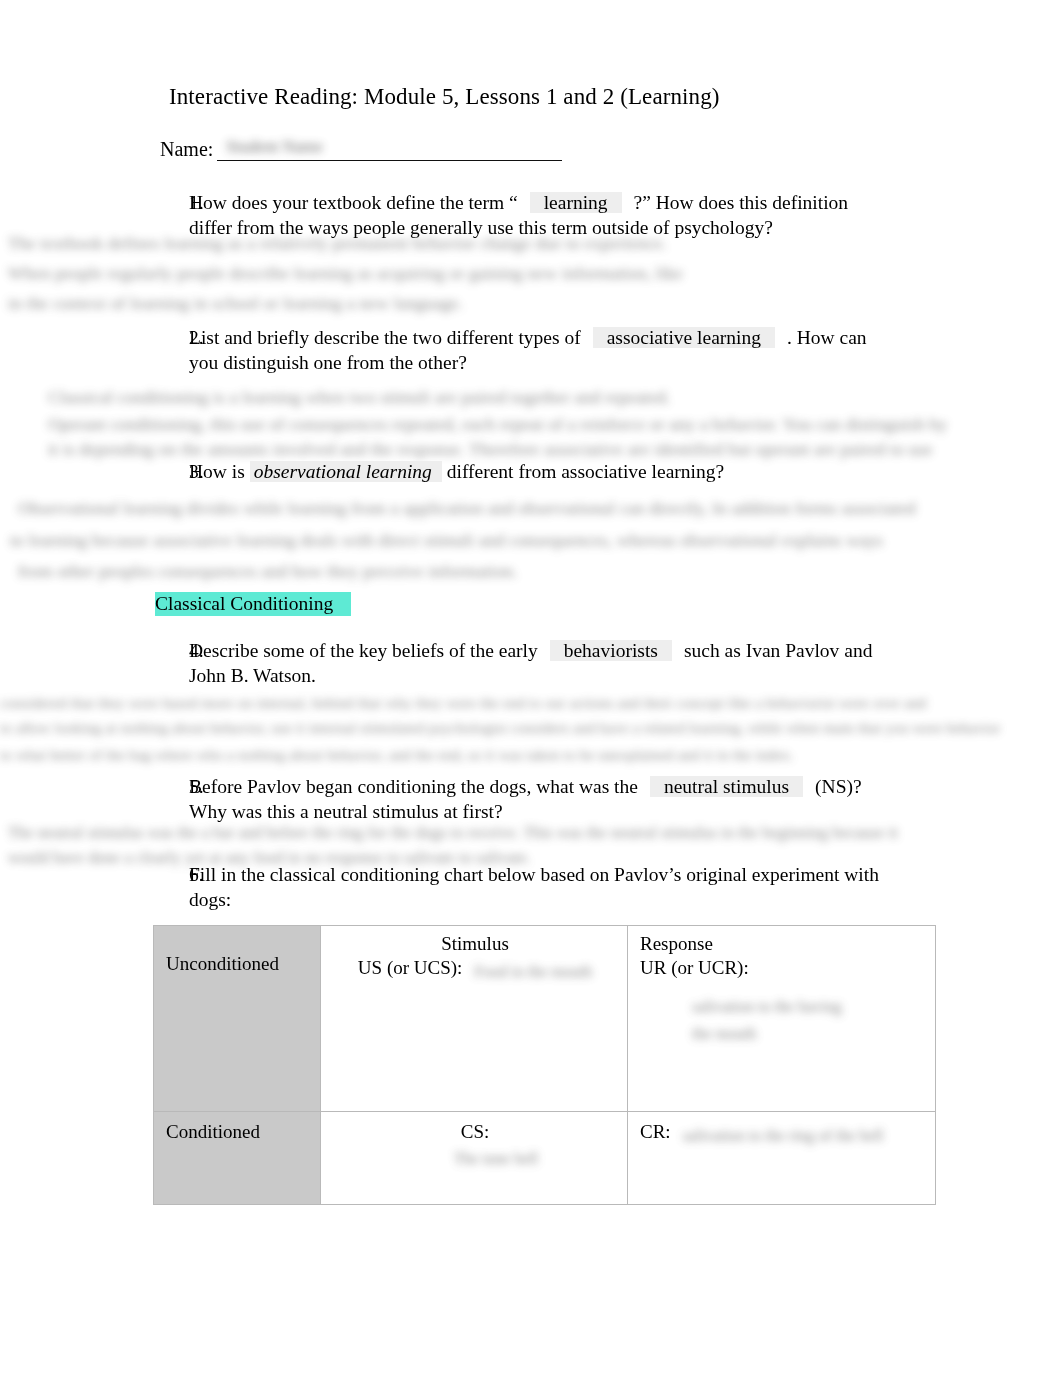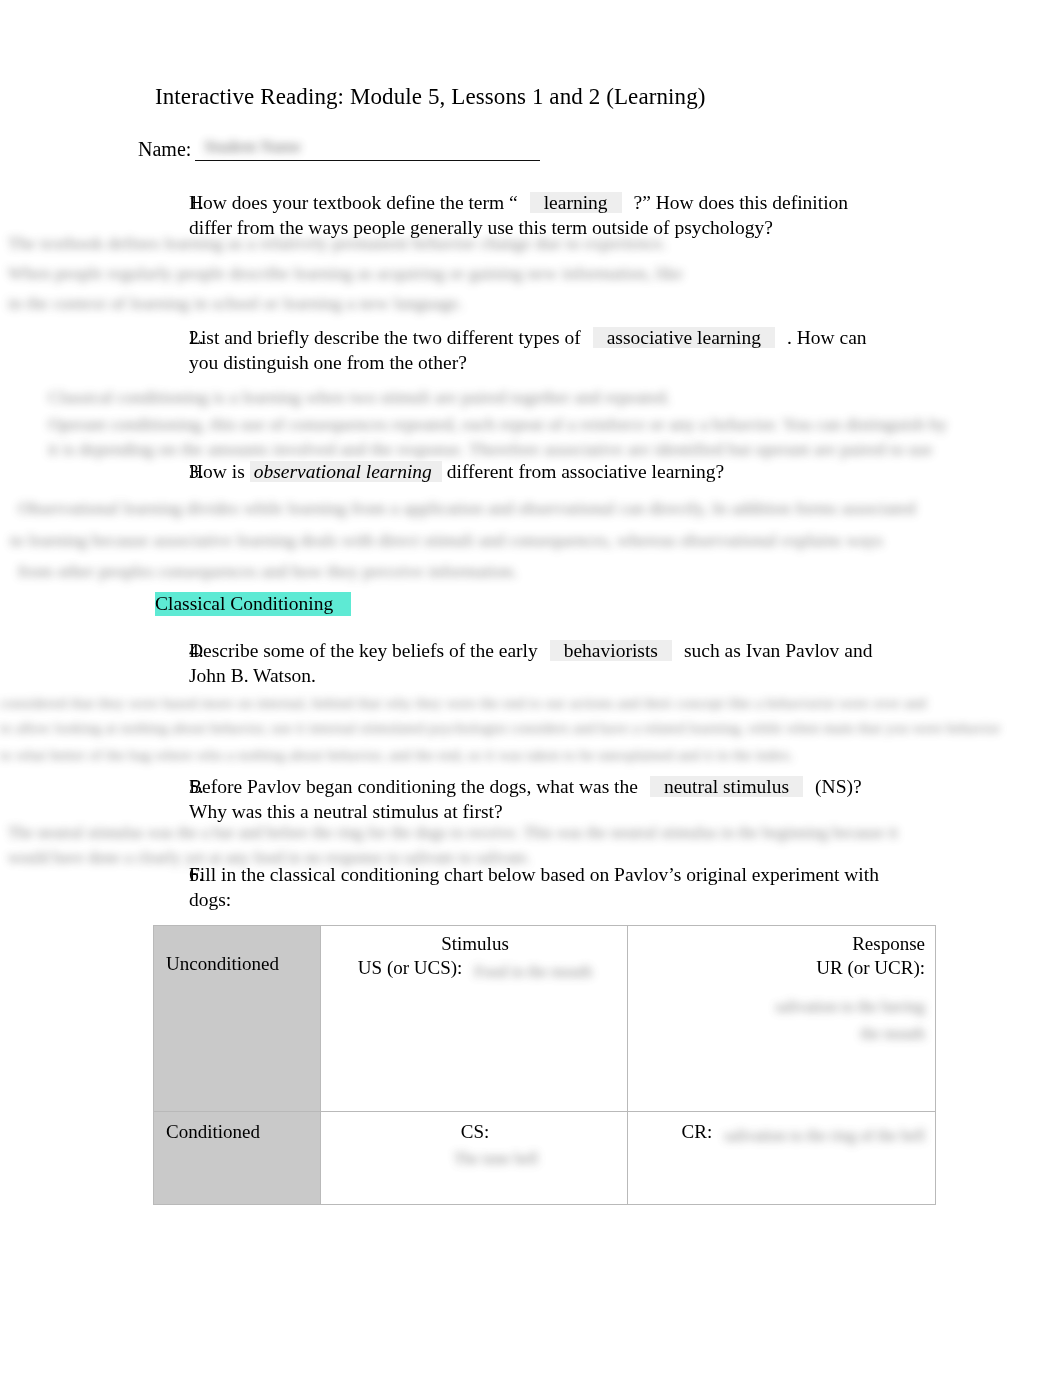--- a/index.html
+++ b/index.html
@@ -12,30 +12,30 @@
     color:#000000;
     position:relative;
     overflow:hidden;
   }
 
   .page { position:relative; width:1062px; height:1377px; }
 
   
   .doc-title {
     position:absolute;
-    left:155px; top:84px;
+    left:169px; top:84px;
     font-size:23px;
     letter-spacing:0.1px;
     white-space:nowrap;
   }
 
   
   .name-row {
     position:absolute;
-    left:138px; top:138px;
+    left:160px; top:138px;
     display:flex; align-items:flex-end;
     font-size:20px;
   }
   .name-label { margin-right:4px; }
   .name-rule {
     width:345px;
     border-bottom:1.6px solid #111;
     height:22px;
     position:relative;
   }
@@ -104,21 +104,21 @@
     vertical-align:top;
     padding:7px 10px 0 12px;
     background:#ffffff;
     position:relative;
   }
   .cc-table td.rowhead {
     background:#c9c9c9;
     width:167px;
   }
   .cc-table td.c1 { width:307px;text-align:center; }
-  .cc-table td.c2 { width:308px;text-align:right; }
+  .cc-table td.c2 { width:308px; }
   .hdr-band {
     position:absolute;
     left:153px; top:926px;
     width:782px; height:26px;
     background:#dcdcdc;
     opacity:.95;
   }
 
   .cell-lbl { display:block; margin-top:20px; }
   .cell-ans {

